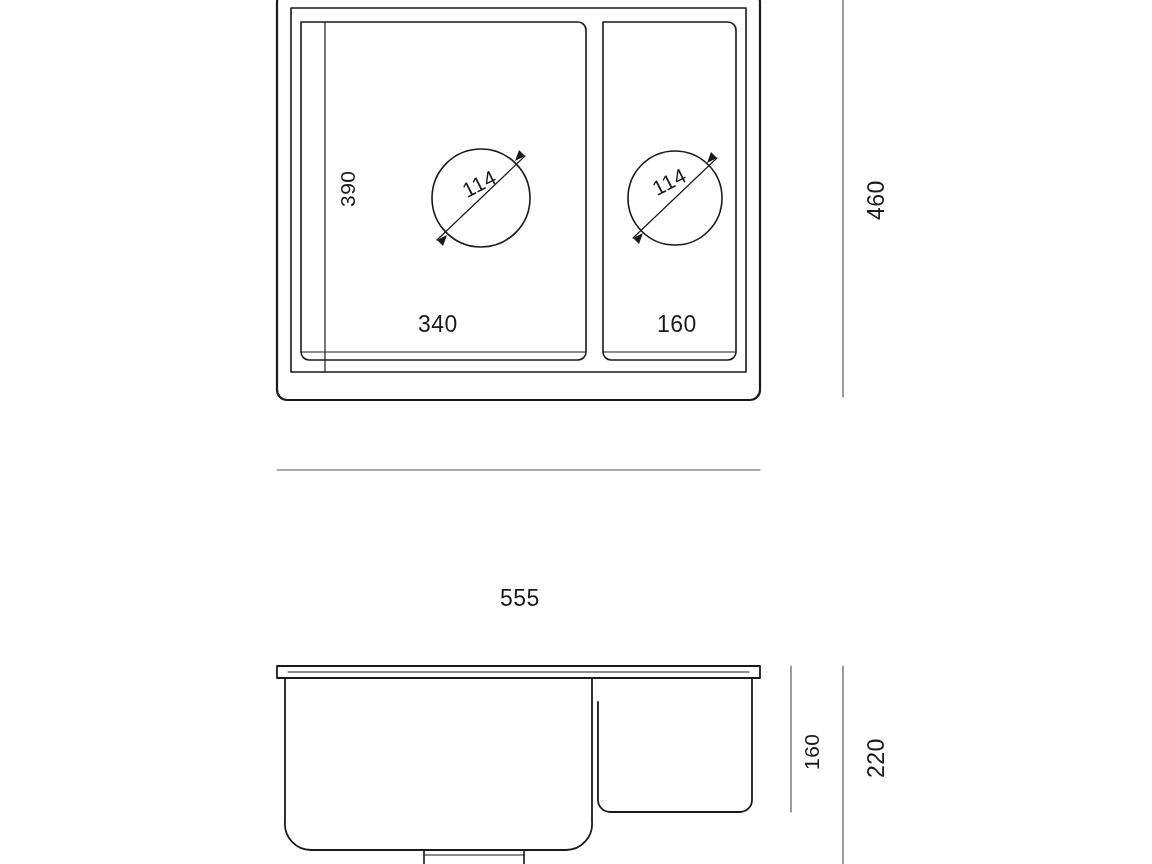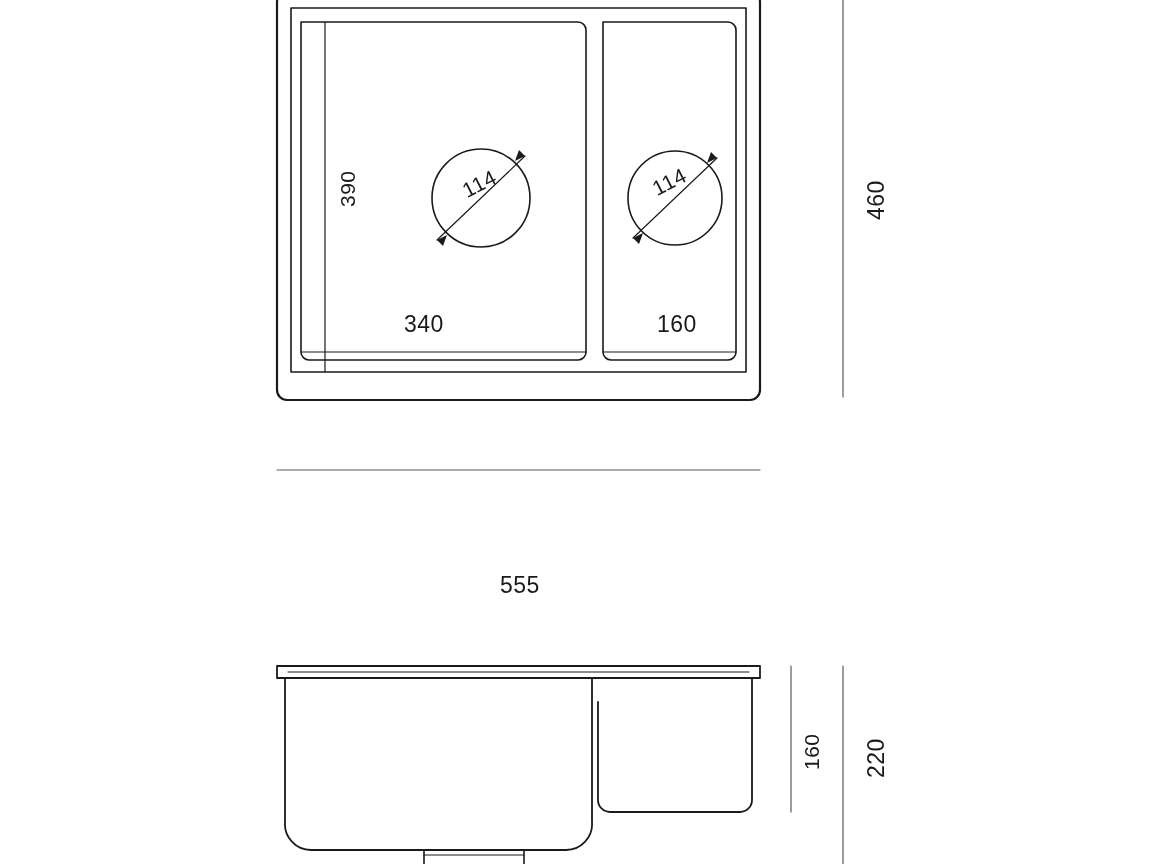--- a/index.html
+++ b/index.html
@@ -93,25 +93,25 @@
       <line x1="843" y1="666" x2="843" y2="864" stroke-width="1.2" stroke="#5a5a5a"></line>
     </g>
   </svg>
 
   <div class="dim-label rot90" style="left:336px; top:207px; transform-origin:0 0;">390</div>
 
   <div class="dim-label rot-diag" style="left:462px; top:172px;">114</div>
 
   <div class="dim-label rot-diag" style="left:652px; top:170px;">114</div>
 
-  <div class="dim-label" style="left:404px; top:311px; font-size:23px;">340</div>
+  <div class="dim-label" style="left:418px; top:311px; font-size:23px;">340</div>
 
   <div class="dim-label" style="left:657px; top:311px; font-size:23px;">160</div>
 
-  <div class="dim-label" style="left:500px; top:572px; font-size:23px;">555</div>
+  <div class="dim-label" style="left:500px; top:585px; font-size:23px;">555</div>
 
   <div class="dim-label rot90" style="left:863px; top:220px; transform-origin:0 0; font-size:23px;">460</div>
 
   <div class="dim-label rot90" style="left:800px; top:770px; transform-origin:0 0;">160</div>
 
   <div class="dim-label rot90" style="left:863px; top:778px; transform-origin:0 0; font-size:23px;">220</div>
 
 </div>
 
 </body></html>

